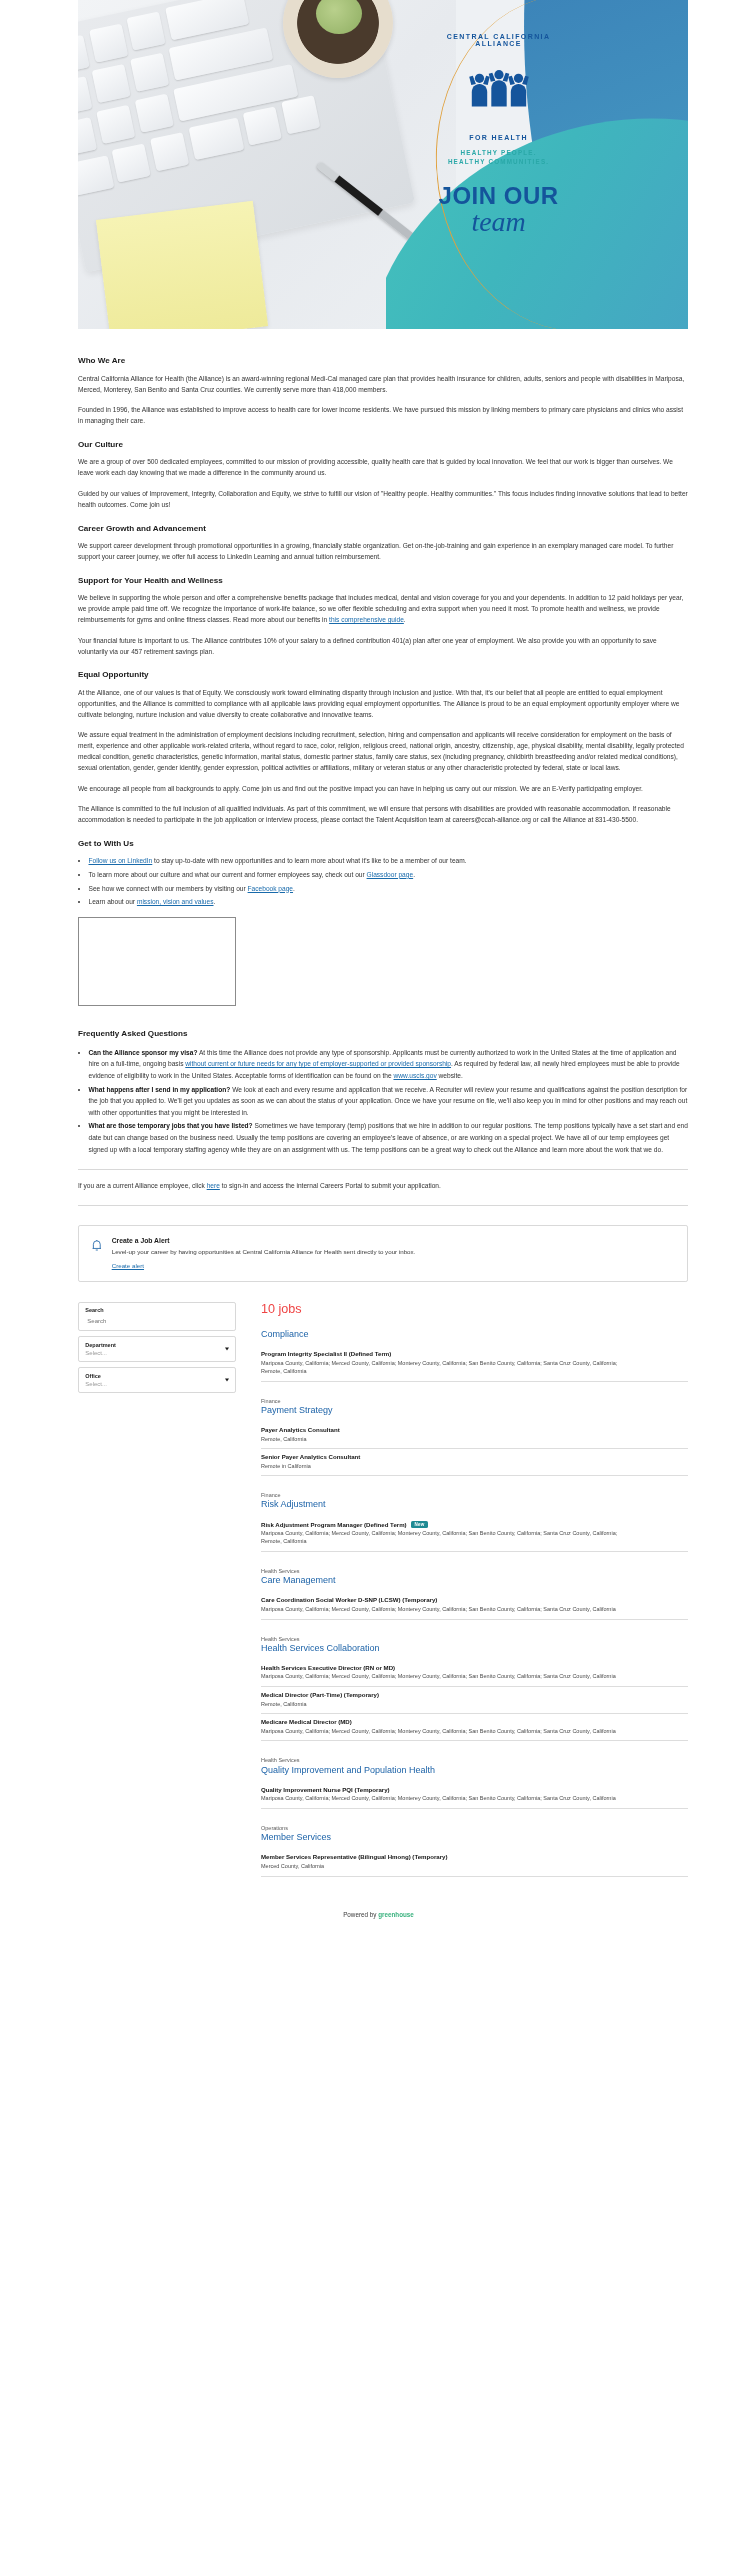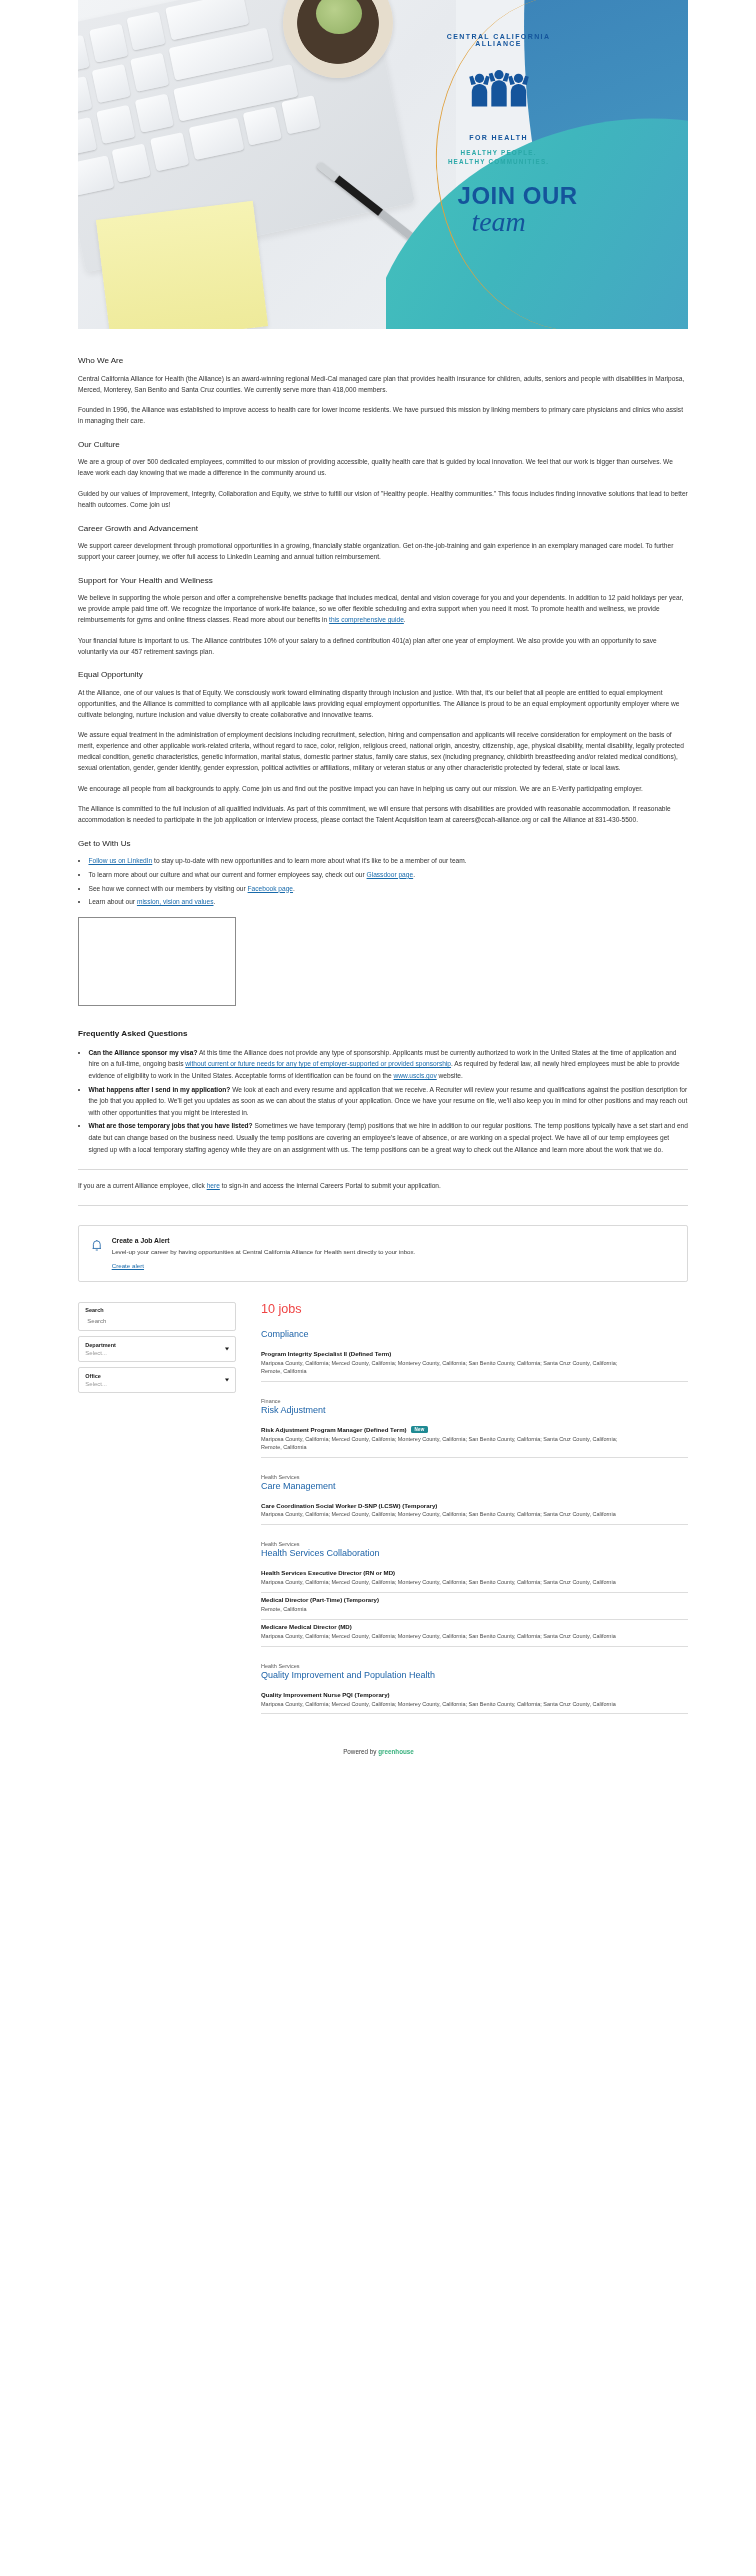--- a/index.html
+++ b/index.html
@@ -113,31 +113,31 @@
     position:absolute; left:0; right:0;
     font-size:7px; letter-spacing:1.4px; color:#15559c; font-weight:700;
   }
   .logo-ring-top { top:8.4px; }
   .logo-ring-bot { bottom:14.7px; }
   .logo-tag {
     color:#2aa8a8; font-size:6.3px; letter-spacing:1.2px; font-weight:700;
     line-height:9px; margin-top:-8.4px;
   }
   .join {
-    margin-top:16px; color:#14549b; font-size:24px; font-weight:800; letter-spacing:0.5px;text-align:right;
+    margin-top:16px; color:#14549b; font-size:24px; font-weight:800; letter-spacing:0.5px;
   }
   .team {
     color:#14549b; font-size:28px; font-style:italic; font-family:"Liberation Serif", serif;
     margin-top:-3.2px;
   }
 
   
   .content { margin:0 0 0 78px; width:610px; padding-top:13.7px; }
   h2.sect {
-    font-size:8.1px; font-weight:400; color:#1a1a1a; margin:13.7px 0 7.4px;
+    font-size:8.1px; font-weight:700; color:#1a1a1a; margin:13.7px 0 7.4px;
   }
   .content p {
     font-size:6.6px; line-height:11px; color:#333; margin:0 0 9.5px;
     max-width:610px;
   }
   a { color:#186aab; }
   .content ul { margin:3.2px 0 7.4px 10.5px; padding:0; }
   .content ul li { font-size:6.6px; line-height:11.6px; color:#333; margin-bottom:2.1px; }
   .video-embed {
     width:158px; height:89px; border:0.5px solid #8b8b8b; background:#fff; margin:9.5px 0 16px;
@@ -348,20 +348,36 @@
               <div class="dept-name">Compliance</div>
               <div class="job-row">
                 <div class="job-title">
                   <span>Program Integrity Specialist II (Defined Term)</span>
                 </div>
                 <div class="job-loc">Mariposa County, California; Merced County, California; Monterey County, California; San Benito County, California; Santa Cruz County, California; Remote, California</div>
               </div>
             </div>
             <div class="dept-block">
               <div class="dept-parent">Finance</div>
+              <div class="dept-name">Payment Strategy</div>
+              <div class="job-row">
+                <div class="job-title">
+                  <span>Payer Analytics Consultant</span>
+                </div>
+                <div class="job-loc">Remote, California</div>
+              </div>
+              <div class="job-row">
+                <div class="job-title">
+                  <span>Senior Payer Analytics Consultant</span>
+                </div>
+                <div class="job-loc">Remote in California</div>
+              </div>
+            </div>
+            <div class="dept-block">
+              <div class="dept-parent">Finance</div>
               <div class="dept-name">Risk Adjustment</div>
               <div class="job-row">
                 <div class="job-title">
                   <span>Risk Adjustment Program Manager (Defined Term)</span>
                   <span class="badge-new">New</span>
                 </div>
                 <div class="job-loc">Mariposa County, California; Merced County, California; Monterey County, California; San Benito County, California; Santa Cruz County, California; Remote, California</div>
               </div>
             </div>
             <div class="dept-block">
@@ -397,20 +413,30 @@
               </div>
             </div>
             <div class="dept-block">
               <div class="dept-parent">Health Services</div>
               <div class="dept-name">Quality Improvement and Population Health</div>
               <div class="job-row">
                 <div class="job-title">
                   <span>Quality Improvement Nurse PQI (Temporary)</span>
                 </div>
                 <div class="job-loc">Mariposa County, California; Merced County, California; Monterey County, California; San Benito County, California; Santa Cruz County, California</div>
+              </div>
+            </div>
+            <div class="dept-block">
+              <div class="dept-parent">Operations</div>
+              <div class="dept-name">Member Services</div>
+              <div class="job-row">
+                <div class="job-title">
+                  <span>Member Services Representative (Bilingual Hmong) (Temporary)</span>
+                </div>
+                <div class="job-loc">Merced County, California</div>
               </div>
             </div>
           </div>
       </div>
     </div>
   </div>
 
   <div class="footer">
     <span>Powered by </span><span class="gh">greenhouse</span>
   </div>

